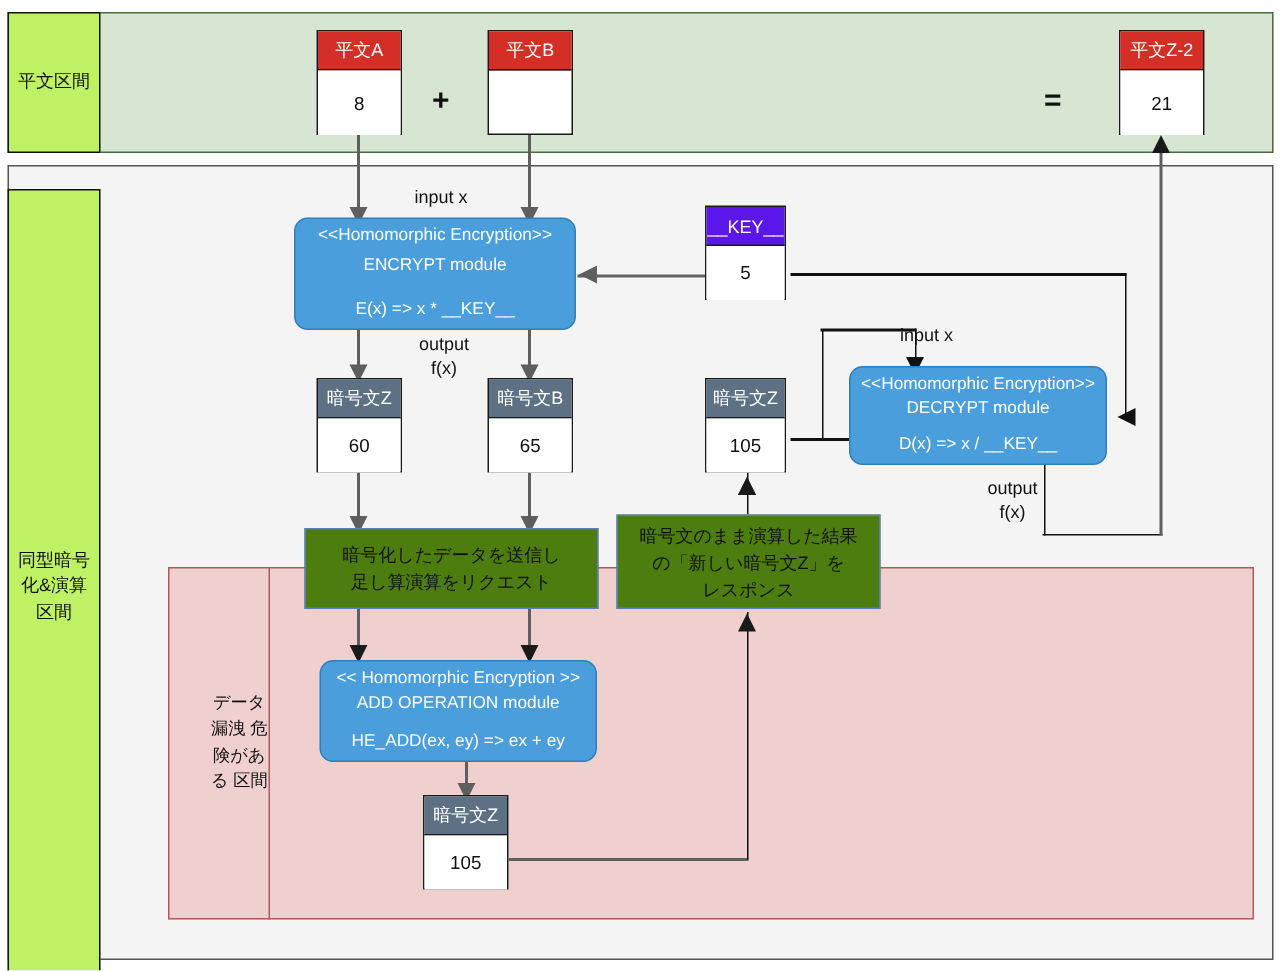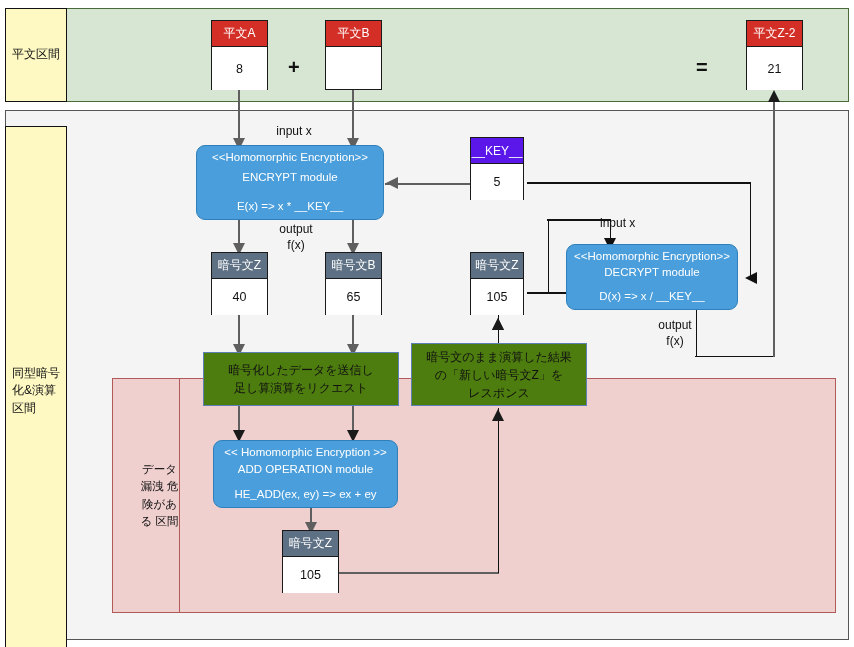--- a/index.html
+++ b/index.html
@@ -3,22 +3,22 @@
 <meta charset="utf-8">
 <style>
   html,body{margin:0;padding:0;background:#ffffff;}
   body{font-family:"Liberation Sans","DejaVu Sans",sans-serif;}
   #canvas{position:relative;width:854px;height:647px;background:#ffffff;overflow:hidden;}
 
   
   .lane{position:absolute;box-sizing:border-box;}
   .lane-top{left:5px;top:8px;width:844px;height:94px;border:1px solid #4a6b3a;background:#d7e5d3;}
   .lane-bot{left:5px;top:110px;width:844px;height:530px;border:1px solid #555555;background:#f4f4f4;}
-  .lane-label{position:absolute;box-sizing:border-box;background:#fef9c3;border:1px solid #111111;
-              display:flex;align-items:center;justify-content:center;text-align:left;
+  .lane-label{position:absolute;box-sizing:border-box;background:#bef264;border:1px solid #111111;
+              display:flex;align-items:center;justify-content:center;text-align:center;
               font-size:12px;color:#111111;line-height:1.45;}
   .lane-label-top{left:5px;top:8px;width:62px;height:94px;}
   .lane-label-bot{left:5px;top:110px;width:62px;height:530px;margin-top:16px;}
 
   
   .danger{position:absolute;left:112px;top:378px;width:724px;height:235px;
           box-sizing:border-box;background:#f0cfcf;border:1px solid #b05a5a;}
   .danger-label{position:absolute;left:112px;top:378px;width:68px;height:235px;
           box-sizing:border-box;border-right:1px solid #b05a5a;
           display:flex;align-items:center;justify-content:center;text-align:center;
@@ -162,21 +162,21 @@
     <div>ENCRYPT module</div>
     <div class="sig">E(x) =&gt; x * __KEY__</div>
   </div>
 
   <div class="txt" style="left:246px;top:124px;width:96px;">input x</div>
   <div class="txt" style="left:248px;top:222px;width:96px;">output
 f(x)</div>
 
   <div class="card" style="left:211px;top:252px;width:57px;height:63px;">
     <div class="hd hd-gray">暗号文Z</div>
-    <div class="vl" style="height:36px;">40</div>
+    <div class="vl" style="height:36px;">60</div>
   </div>
 
   <div class="card" style="left:325px;top:252px;width:57px;height:63px;">
     <div class="hd hd-gray">暗号文B</div>
     <div class="vl" style="height:36px;">65</div>
   </div>
 
   <div class="card" style="left:470px;top:252px;width:54px;height:63px;">
     <div class="hd hd-gray">暗号文Z</div>
     <div class="vl" style="height:36px;">105</div>

